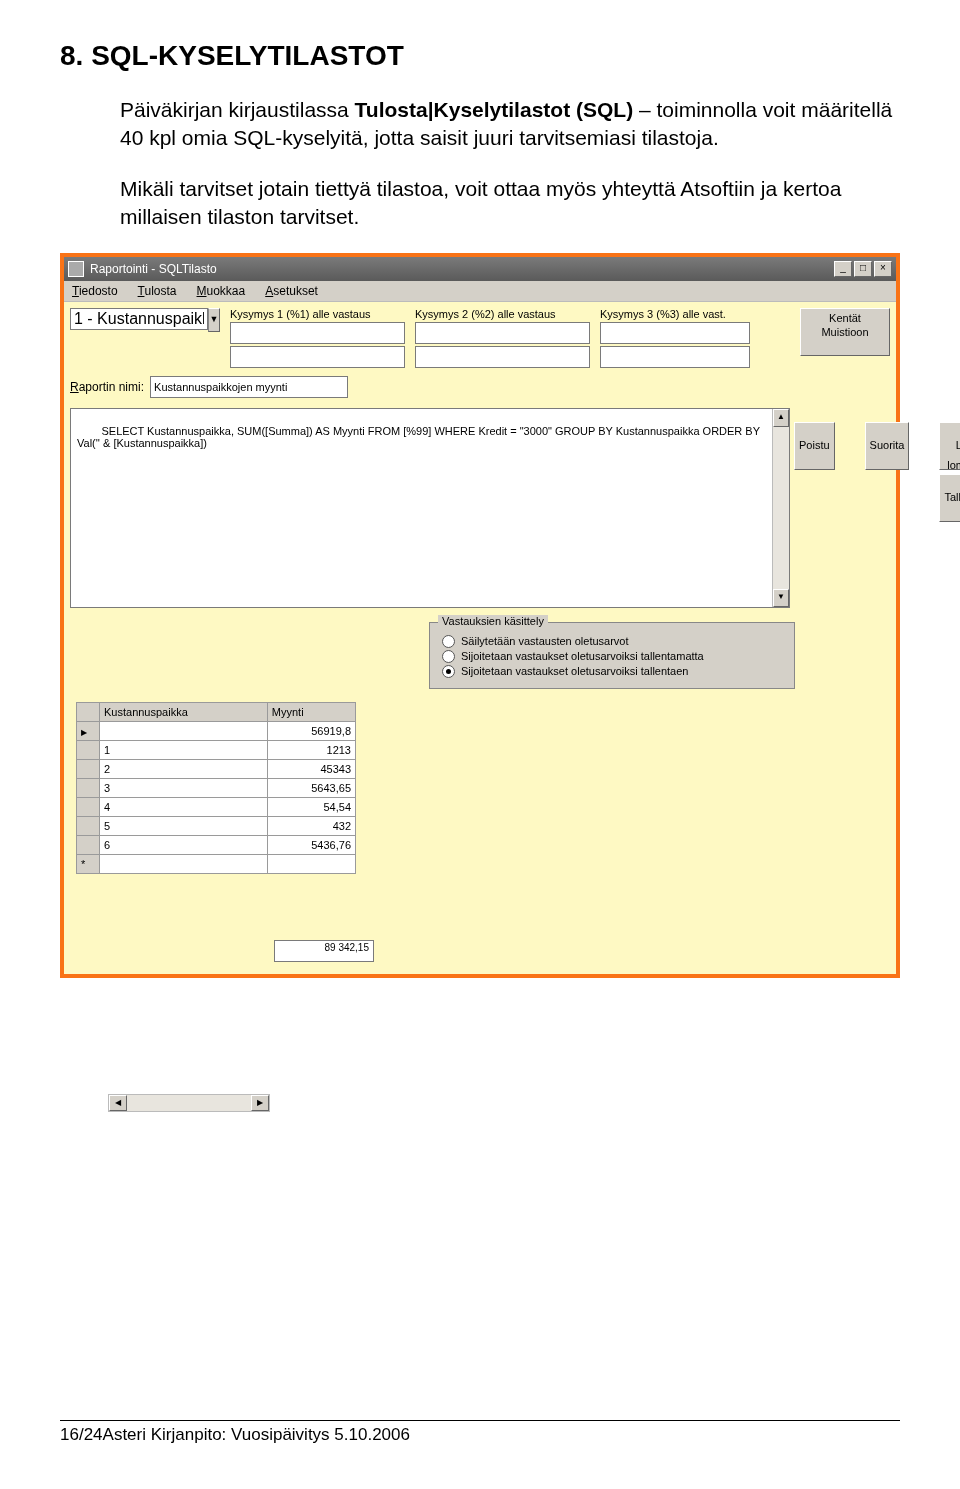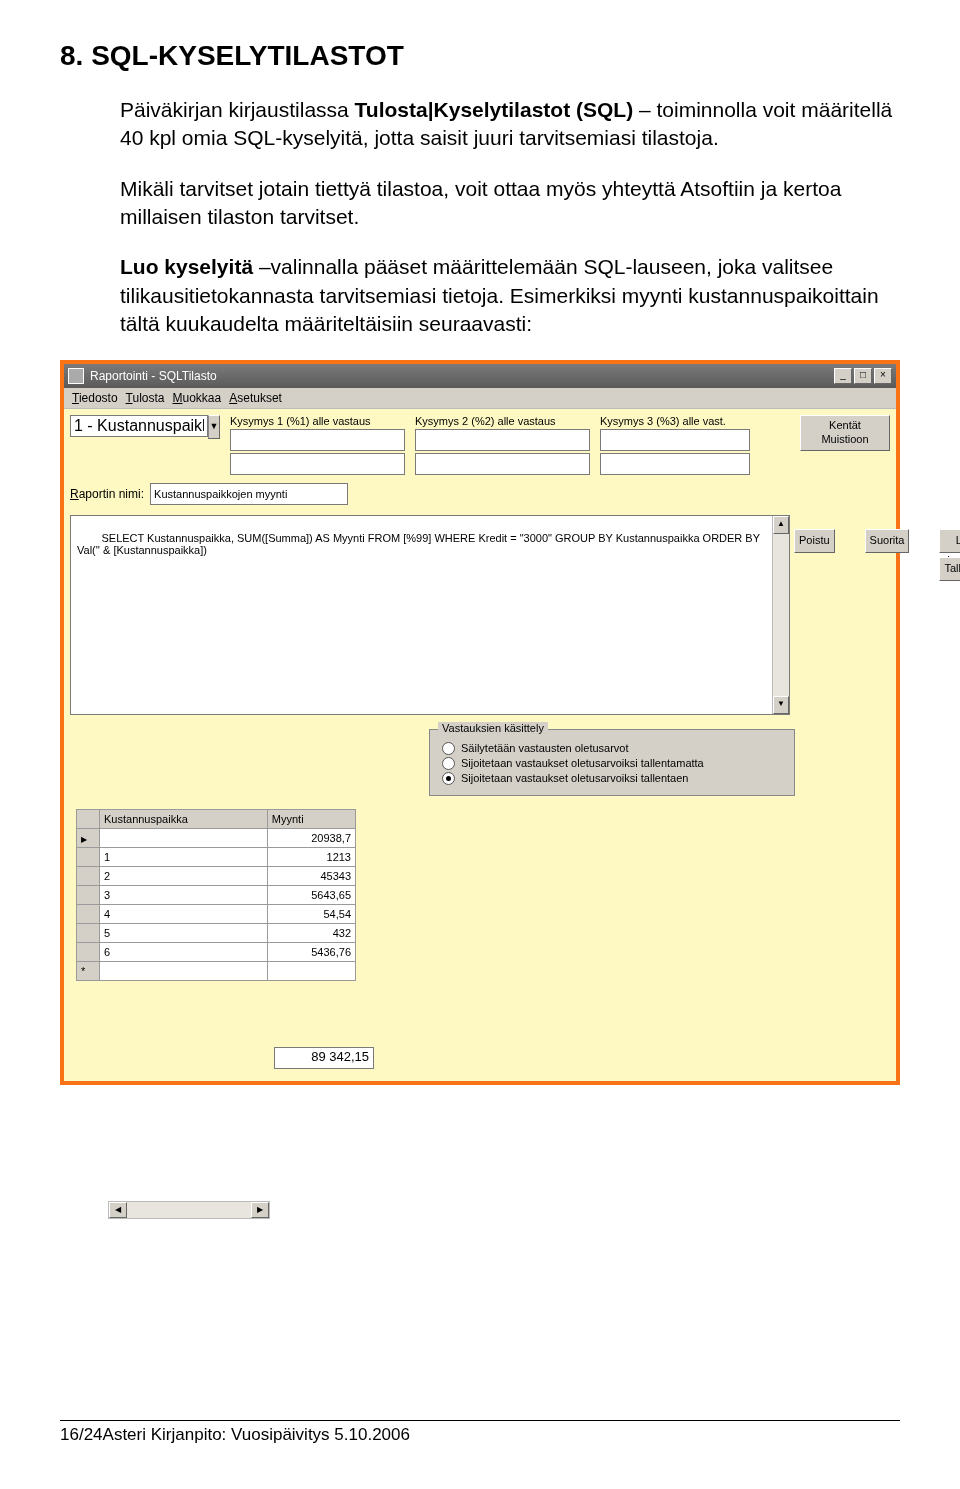--- a/index.html
+++ b/index.html
@@ -73,21 +73,21 @@
     border-right-color: #666;
     border-bottom-color: #666;
     font-family: Arial;
     font-size: 10px;
     line-height: 12px;
     text-align: center;
     color: #000;
   }
   .menubar {
     display: flex;
-    gap: 8px;
+    gap: 20px;
     padding: 3px 8px;
     background: #d4d0c8;
     border-bottom: 1px solid #bbb;
   }
   .menubar span u { text-decoration: underline; }
 
   .content-area {
     padding: 6px;
   }
 
@@ -152,21 +152,21 @@
   }
   .btn {
     height: 22px;
     background: #d4d0c8;
     border: 1px solid #fff;
     border-right-color: #666;
     border-bottom-color: #666;
     font-size: 11px;
     text-align: center;
     line-height: 20px;
-    padding: 0 4px;
+    padding: 12px 4px;
   }
   .btn.twoline {
     height: 32px;
     line-height: 14px;
     padding-top: 2px;
   }
 
   .row2 {
     display: flex;
     align-items: center;
@@ -310,21 +310,21 @@
   }
 
   .totalbox {
     position: absolute;
     left: 210px;
     top: 638px;
     width: 90px;
     height: 18px;
     background: #fff;
     border: 1px solid #7a7a7a;
-    font-size: 13px;
+    font-size: 10px;
     text-align: right;
     padding: 1px 4px;
   }
 
   .window-inner {
     position: relative;
     height: 660px;
   }
 
   
@@ -341,23 +341,20 @@
 <body>
 
 <div class="page">
   <h1>8. SQL-KYSELYTILASTOT</h1>
 
   <div class="body-block">
     <p>
       <span>Päiväkirjan kirjaustilassa </span><span class="bold">Tulosta|Kyselytilastot (SQL)</span><span> – toiminnolla voit määritellä 40 kpl omia SQL-kyselyitä, jotta saisit juuri tarvitsemiasi tilastoja.</span>
     </p>
     <p>Mikäli tarvitset jotain tiettyä tilastoa, voit ottaa myös yhteyttä Atsoftiin ja kertoa millaisen tilaston tarvitset.</p>
-    <p>
-      <span class="bold">Luo kyselyitä</span><span> –valinnalla pääset määrittelemään SQL-lauseen, joka valitsee tilikausitietokannasta tarvitsemiasi tietoja. Esimerkiksi myynti kustannuspaikoittain tältä kuukaudelta määriteltäisiin seuraavasti:</span>
-    </p>
   </div>
 
   <div class="window">
     <div class="titlebar">
       <div class="left">
         <span class="icon"></span>
         <span>Raportointi - SQLTilasto</span>
       </div>
       <div class="winbtns">
         <div class="winbtn">_</div>
@@ -448,21 +445,21 @@
             <tr>
               <th class="rowheader"></th>
               <th>Kustannuspaikka</th>
               <th>Myynti</th>
             </tr>
           </thead>
           <tbody id="result-body">
               <tr>
                 <td class="rowheader sel"></td>
                 <td></td>
-                <td class="r">20938,7</td>
+                <td class="r">56919,8</td>
               </tr>
               <tr>
                 <td class="rowheader"></td>
                 <td>1</td>
                 <td class="r">1213</td>
               </tr>
               <tr>
                 <td class="rowheader"></td>
                 <td>2</td>
                 <td class="r">45343</td>

